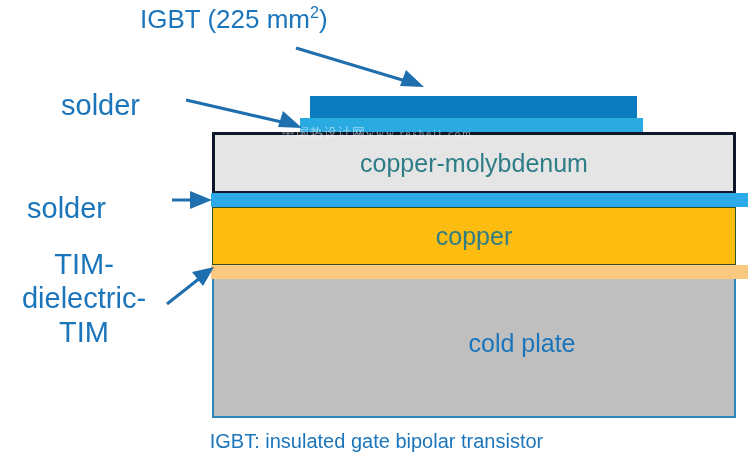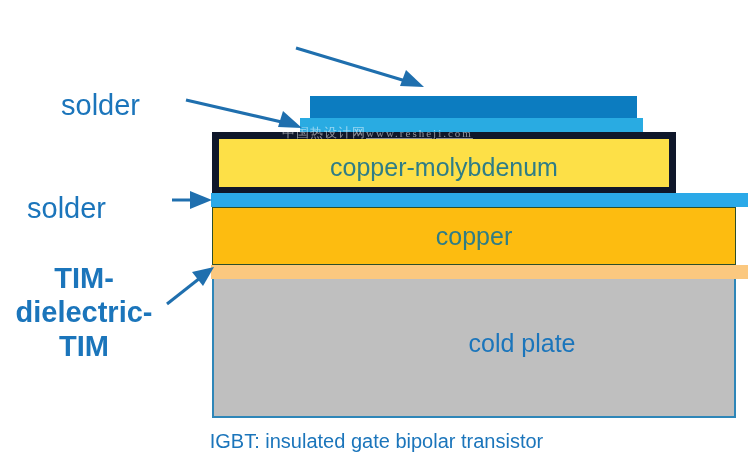--- a/index.html
+++ b/index.html
@@ -37,26 +37,25 @@
   #solder-top-label {
     left: 61px;
     top: 89px;
   }
   #solder-mid-label {
     left: 27px;
     top: 192px;
   }
   #tim-label {
     left: 0px;
-    top: 261px;
+    top: 247px;
     width: 168px;
     text-align: center;
     white-space: normal;
     line-height: 1.18;
-    font-weight: bold;
   }
   #caption-label {
     left: 0px;
     top: 430px;
     width: 753px;
     text-align: center;
     font-size: 20px;
   }
 
   
@@ -86,24 +85,24 @@
     left: 89px;
     top: 30px;
     width: 343px;
     height: 14px;
     background: #29abe2;
   }
   
   #cumo-layer {
     left: 1px;
     top: 44px;
-    width: 464px;
+    width: 524px;
     height: 62px;
-    background: #fde047;
-    border: 7px solid #0f172a;
+    background: #e5e5e5;
+    border: 3px solid #0f172a;
   }
   
   #solder-mid-layer {
     left: 0px;
     top: 105px;
     width: 537px;
     height: 14px;
     background: #2ba9e8;
   }
   
@@ -158,38 +157,38 @@
     font-size: 13px;
     color: rgba(255,255,255,0.52);
     letter-spacing: 1px;
     white-space: nowrap;
     pointer-events: none;
   }
   #watermark .wm-url {
     font-family: "Liberation Serif", serif;
     font-size: 11px;
     letter-spacing: 2px;
-    text-decoration: underline;
   }
 
   
   #arrows {
     position: absolute;
     left: 0;
     top: 0;
     width: 753px;
     height: 466px;
     pointer-events: none;
   }
 </style>
 </head>
 <body>
 
 <div id="stage">
 
+  <div class="label" id="title-label"><span>IGBT (225 mm</span><sup>2</sup><span>)</span></div>
 
   <div class="label" id="solder-top-label">solder</div>
   <div class="label" id="solder-mid-label">solder</div>
   <div class="label" id="tim-label">TIM-dielectric-TIM</div>
 
   <div id="stack">
 
     <div class="layer" id="igbt-die"></div>
 
     <div class="layer" id="solder-top-layer"></div>

